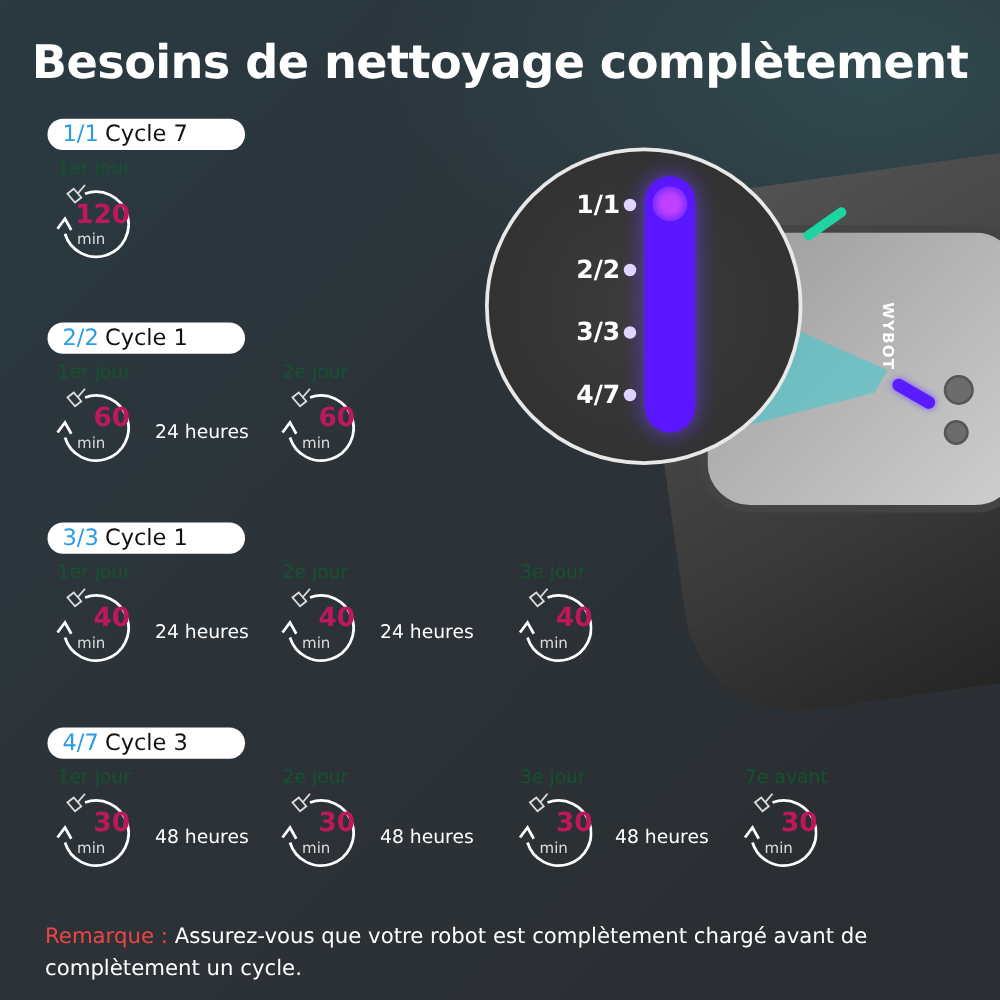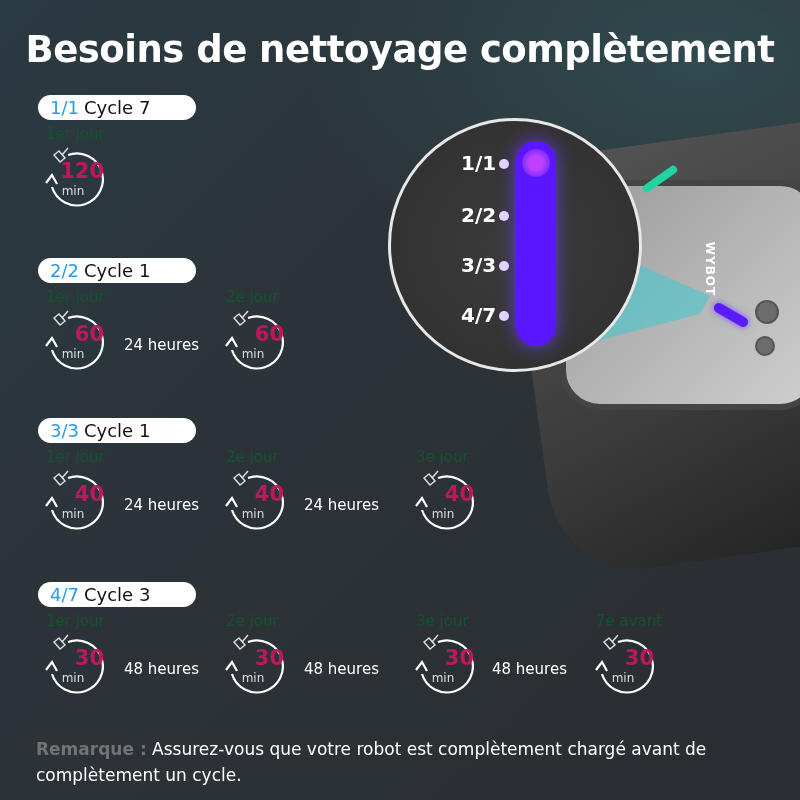--- a/index.html
+++ b/index.html
@@ -18,21 +18,21 @@
   .pill .frac { color:#2a9be6; margin-right:5px; }
   .day { position:absolute; font-size:15px; color:#14532d; }
   .timer { position:absolute; width:62px; height:62px; }
   .timer svg { position:absolute; left:0; top:0; }
   .timer .num { position:absolute; left:0; right:0; top:12px; text-align:right;
     color:#be185d; font-weight:bold; font-size:21px; }
   .timer .unit { position:absolute; left:0; right:0; top:37px; text-align:center;
     color:#ddd; font-size:12px; }
   .gap { position:absolute; font-size:15px; color:#fff; }
   .note { position:absolute; left:36px; top:736px; font-size:17px; line-height:26px; width:740px; }
-  .note .lbl { color:#737373;font-weight:bold; }
+  .note .lbl { color:#ef4444; }
   
   .robot { position:absolute; left:530px; top:140px; width:320px; height:420px;
     border-radius:70px 0 0 90px; background:linear-gradient(160deg,#555 0%,#3a3a3a 60%,#222 100%);
     transform:rotate(-8deg); }
   .robot-face { position:absolute; left:560px; top:180px; width:260px; height:230px; border-radius:40px;
     background:linear-gradient(135deg,#9a9a9a,#cfcfcf); border:6px solid #444; }
   .robot-stripe { position:absolute; left:640px; top:175px; width:40px; height:8px; background:#1ed4a0;
     transform:rotate(-35deg); border-radius:4px; }
   .beam { position:absolute; left:560px; top:230px; width:200px; height:120px;
     background:rgba(60,200,210,0.55); clip-path:polygon(0 0, 75% 55%, 70% 70%, 0 100%); }

